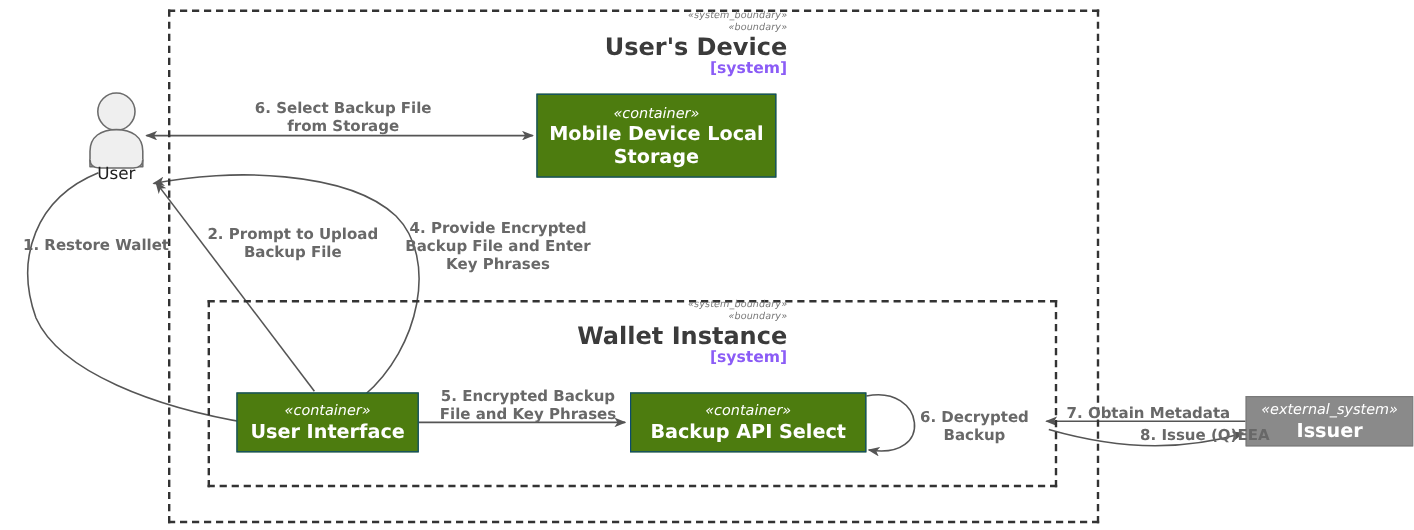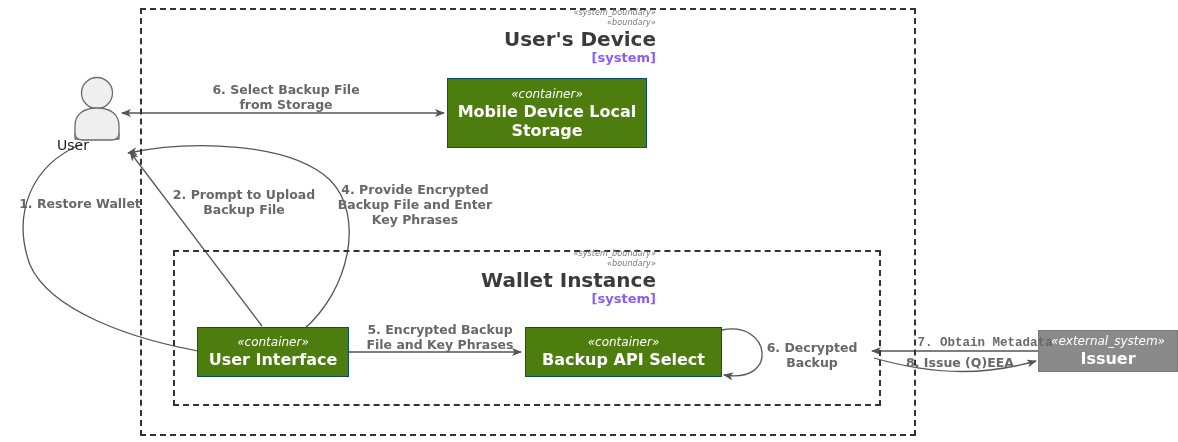--- a/index.html
+++ b/index.html
@@ -86,20 +86,21 @@
     font-size: 16px;
     font-weight: bold;
     color: #ffffff;
     line-height: 19px;
   }
   
   .actor-label {
     position: absolute;
     font-size: 14px;
     color: #222222;
+    text-align: center;
     line-height: 16px;
   }
   
   .edge-label {
     position: absolute;
     font-size: 12.5px;
     font-weight: bold;
     color: #686868;
     line-height: 15px;
     text-align: center;
@@ -195,17 +196,17 @@
   <div class="edge-label" style="left:330px; top:182px; width:170px;">4. Provide Encrypted
 Backup File and Enter
 Key Phrases</div>
 
   <div class="edge-label" style="left:360px; top:322px; width:160px;">5. Encrypted Backup
 File and Key Phrases</div>
 
   <div class="edge-label" style="left:757px; top:340px; width:110px;">6. Decrypted
 Backup</div>
 
-  <div class="edge-label" style="left:912px; top:336px; width:146px;font-family:Liberation Mono, monospace;">7. Obtain Metadata</div>
-
-  <div class="edge-label" style="left:890px; top:355px; width:140px;">8. Issue (Q)EEA</div>
+  <div class="edge-label" style="left:884px; top:336px; width:146px;">7. Obtain Metadata</div>
+
+  <div class="edge-label" style="left:934px; top:355px; width:140px;">8. Issue (Q)EEA</div>
 
 </div>
 
 </body></html>

